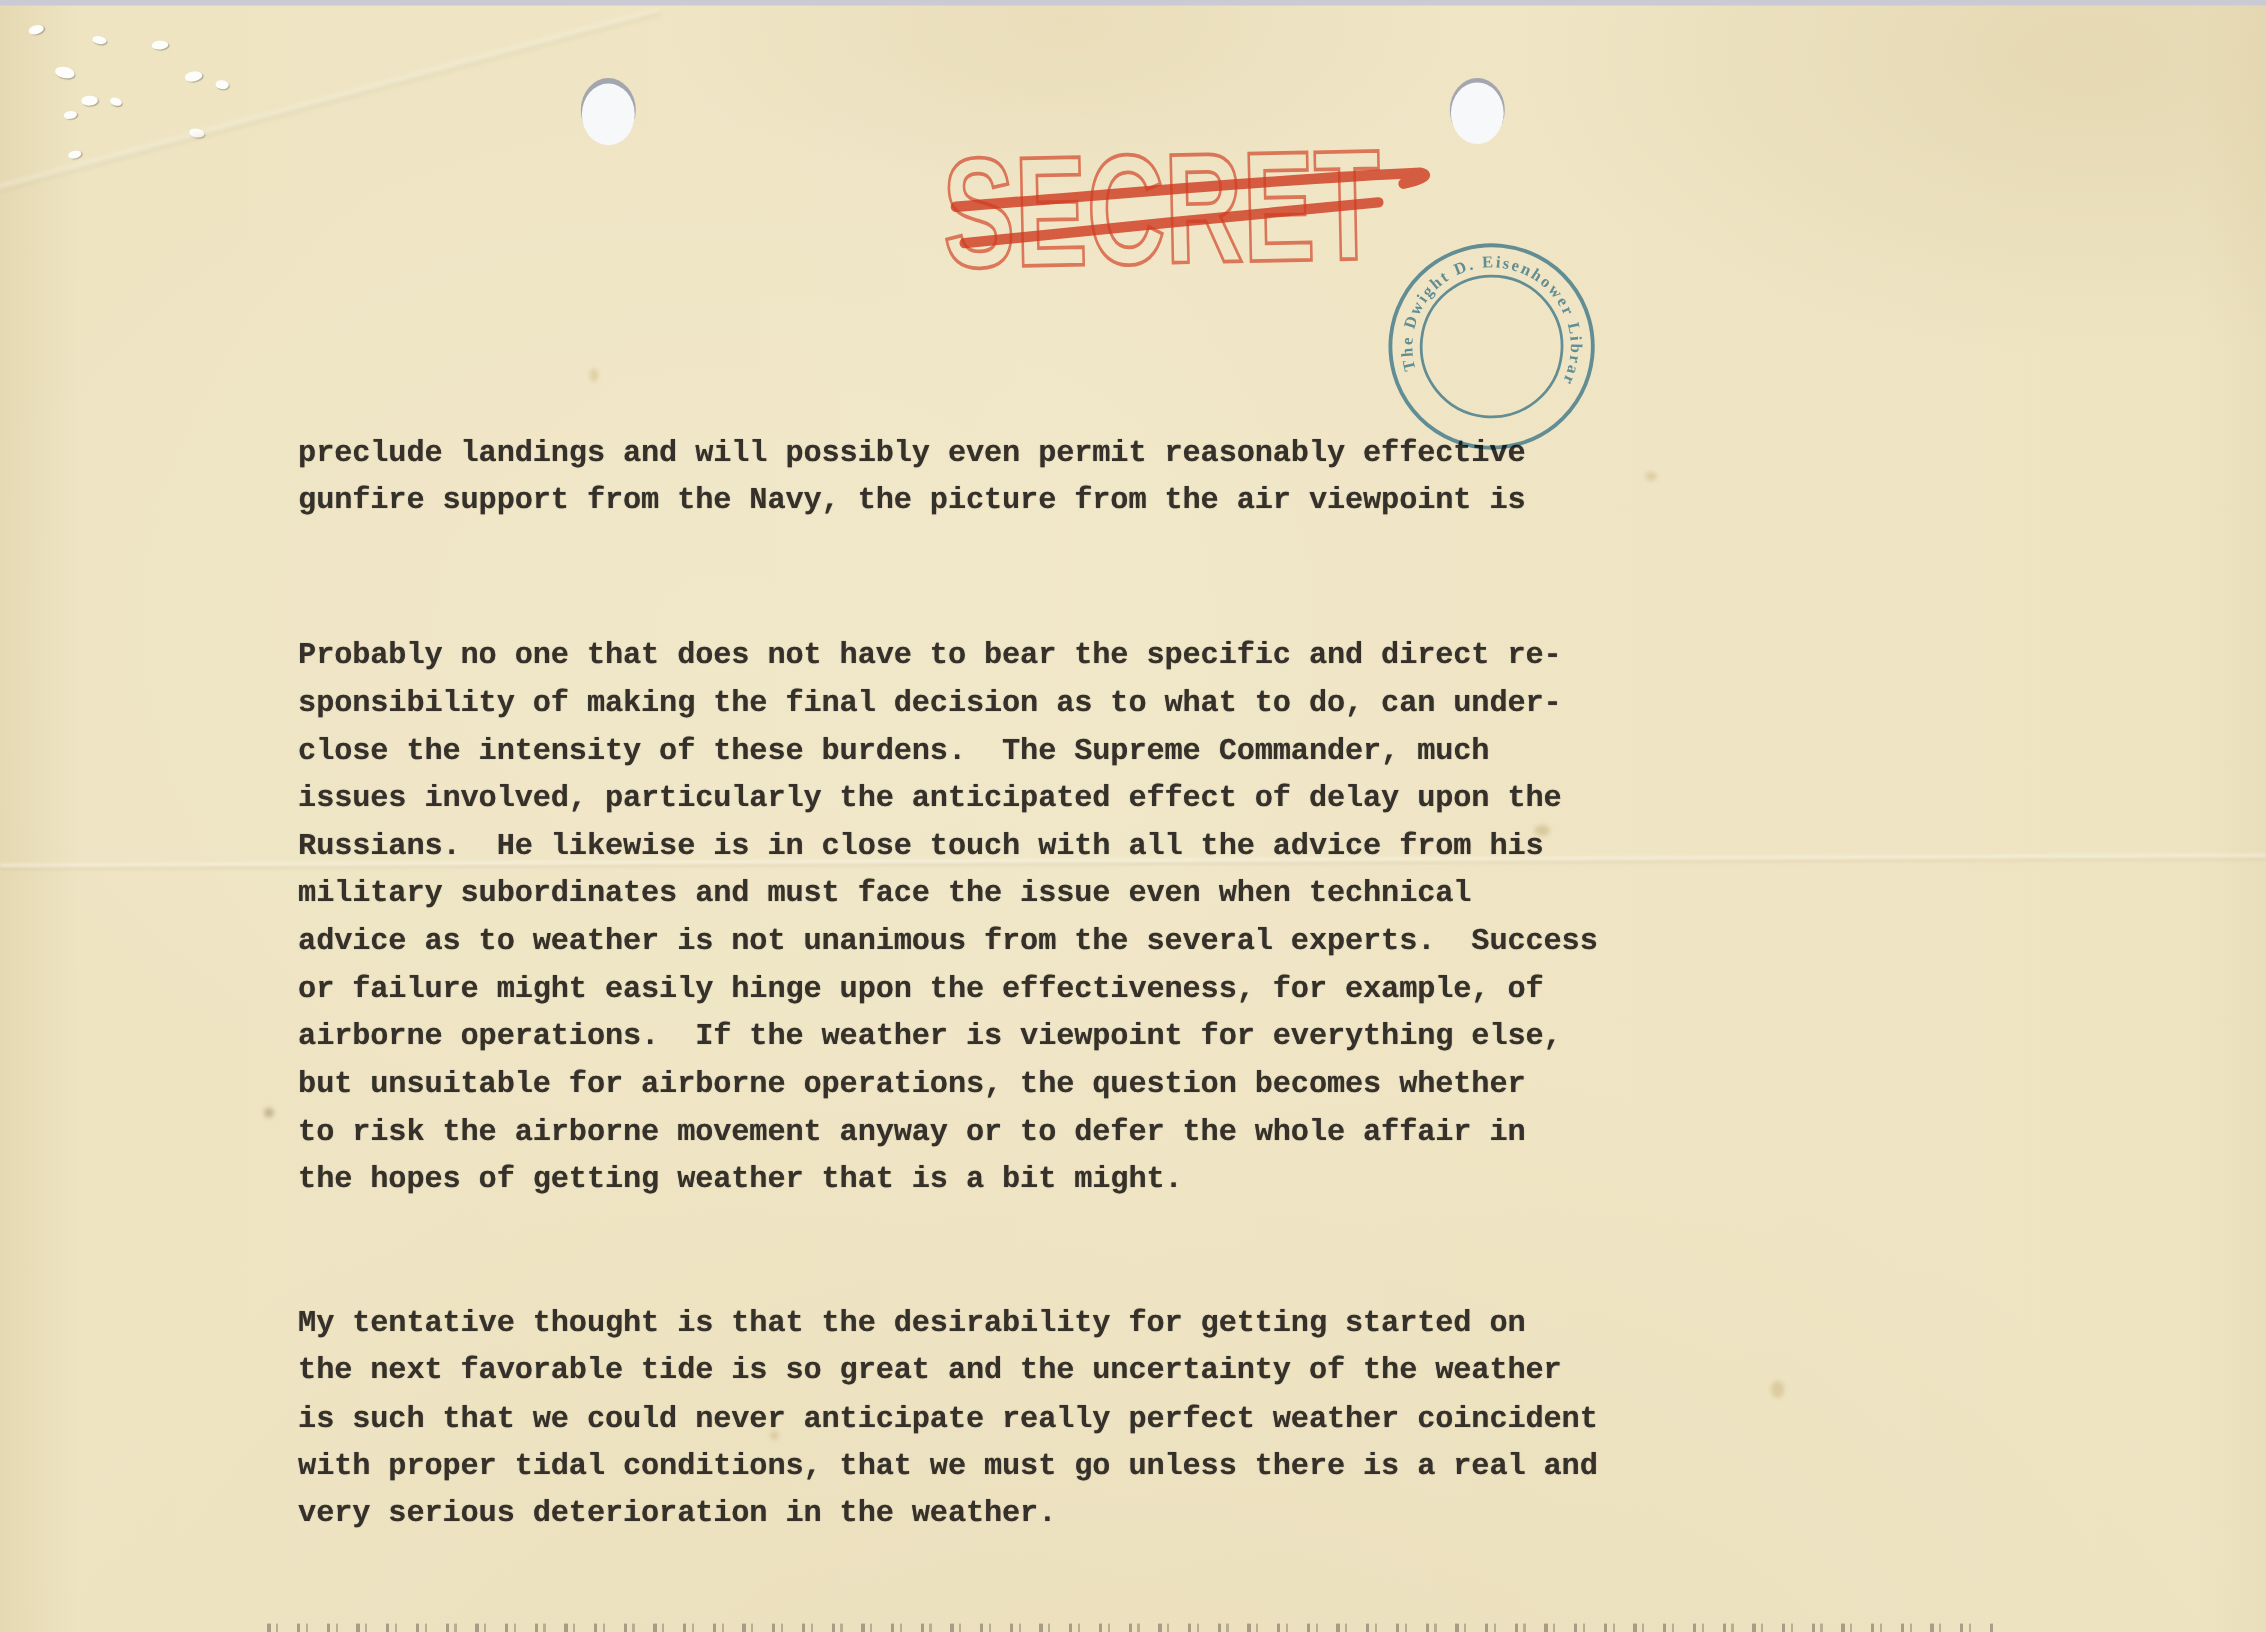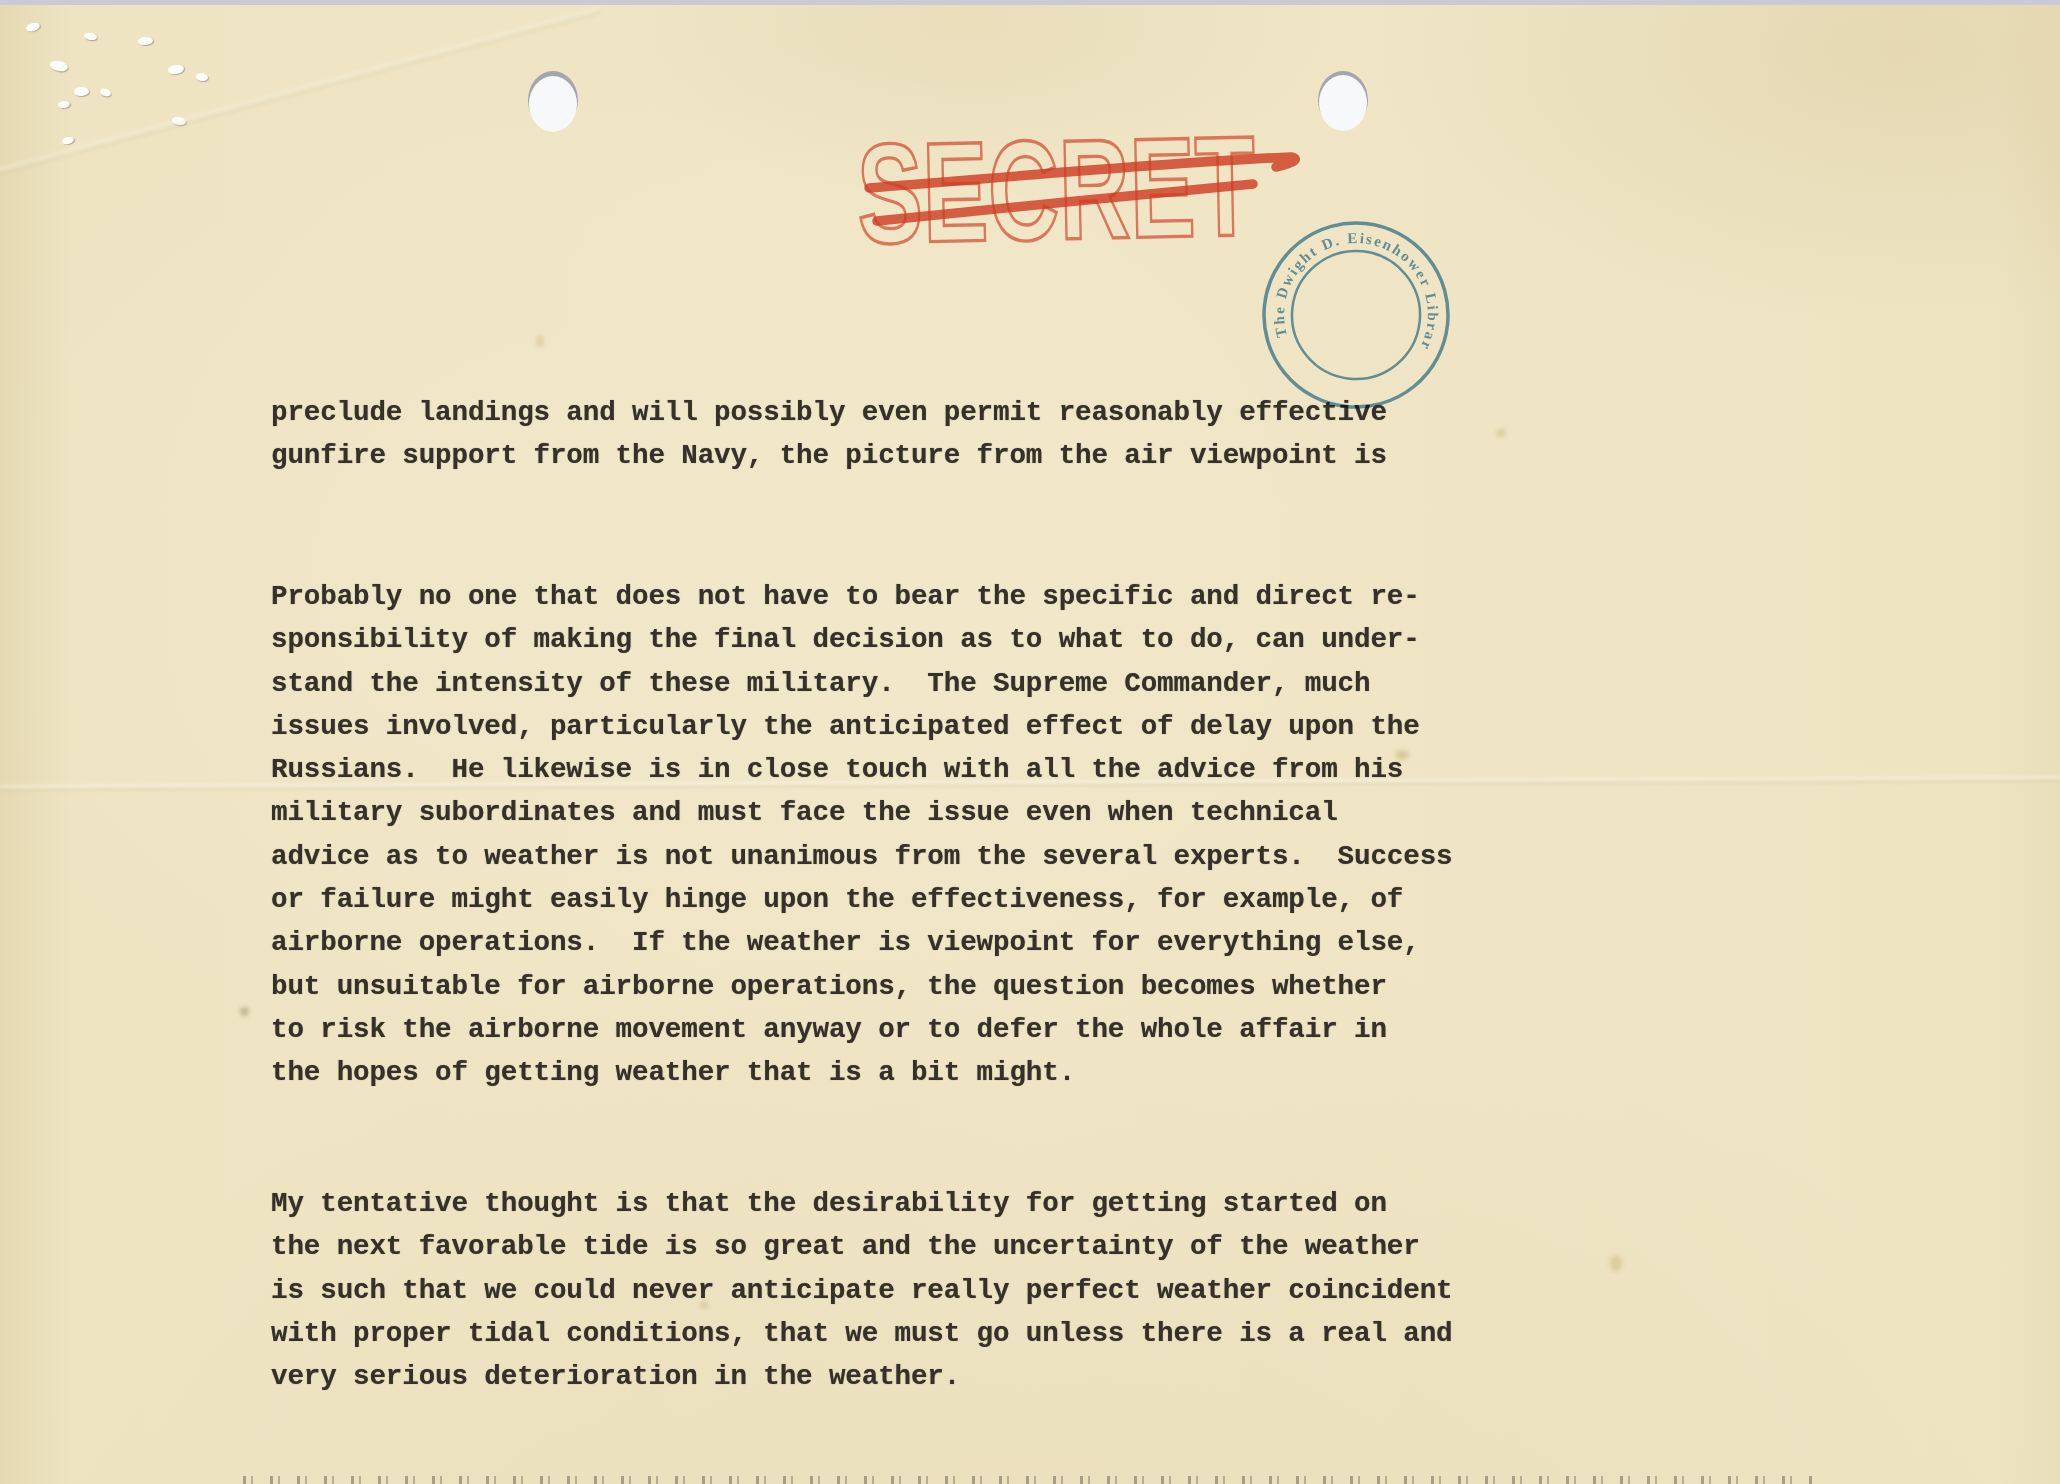--- a/index.html
+++ b/index.html
@@ -115,21 +115,21 @@
   <div class="hole" style="left:1319px;top:70px;"></div>
 
   <div class="textlayer">
     <div class="para para-1">
         <div class="tline">preclude landings and will possibly even permit reasonably effective</div>
         <div class="tline">gunfire support from the Navy, the picture from the air viewpoint is</div>
       </div>
     <div class="para para-2">
         <div class="tline">Probably no one that does not have to bear the specific and direct re-</div>
         <div class="tline">sponsibility of making the final decision as to what to do, can under-</div>
-        <div class="tline">stand the intensity of these military.  The Supreme Commander, much</div>
+        <div class="tline">close the intensity of these burdens.  The Supreme Commander, much</div>
         <div class="tline">issues involved, particularly the anticipated effect of delay upon the</div>
         <div class="tline">Russians.  He likewise is in close touch with all the advice from his</div>
         <div class="tline">military subordinates and must face the issue even when technical</div>
         <div class="tline">advice as to weather is not unanimous from the several experts.  Success</div>
         <div class="tline">or failure might easily hinge upon the effectiveness, for example, of</div>
         <div class="tline">airborne operations.  If the weather is viewpoint for everything else,</div>
         <div class="tline">but unsuitable for airborne operations, the question becomes whether</div>
         <div class="tline">to risk the airborne movement anyway or to defer the whole affair in</div>
         <div class="tline">the hopes of getting weather that is a bit might.</div>
       </div>

